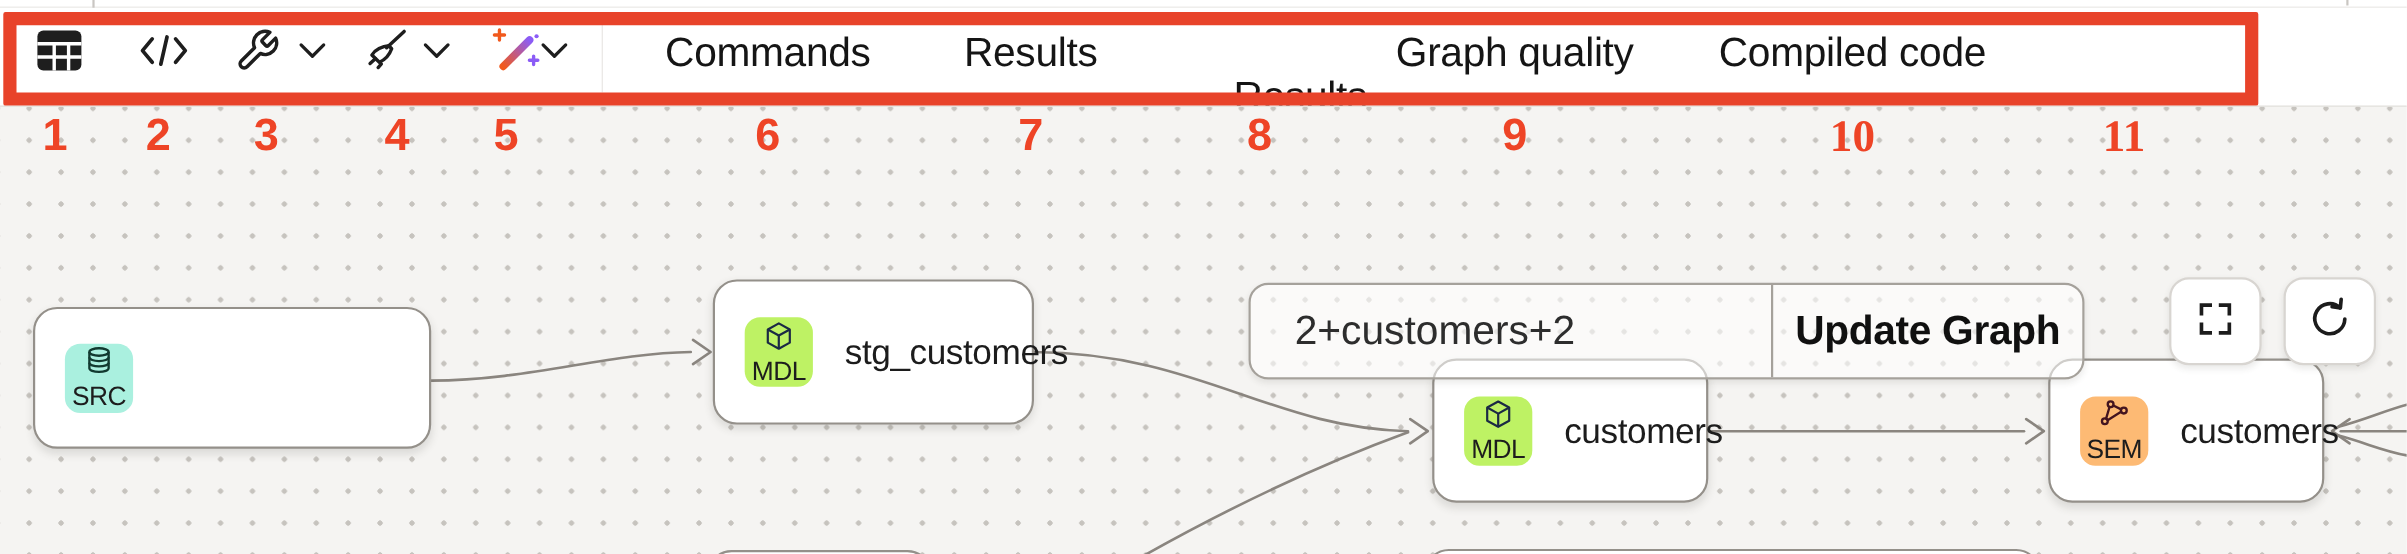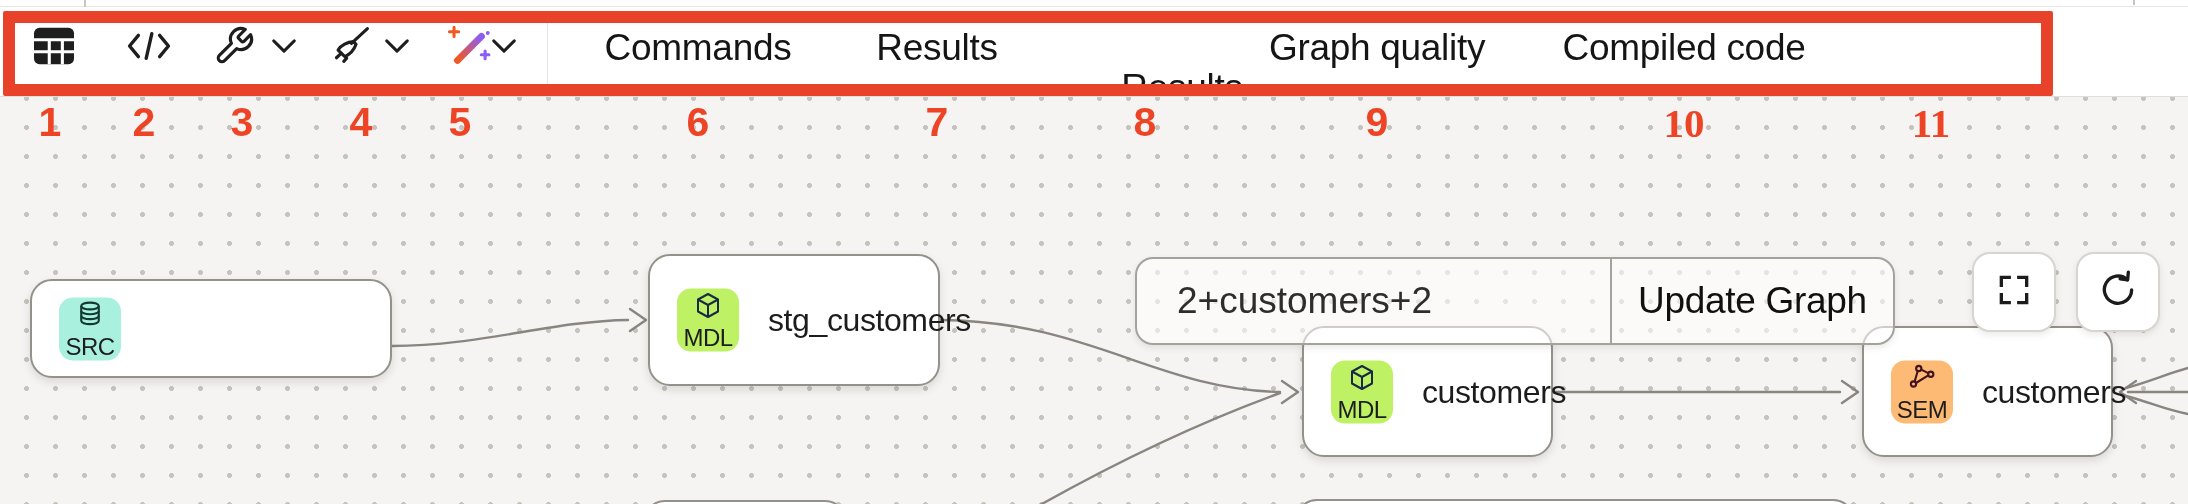--- a/index.html
+++ b/index.html
@@ -45,21 +45,21 @@
   .gnode.partial { box-shadow:none; }
 
   
   .graph-search { position:absolute; left:1135px; top:160px; width:760px; height:88px;
                   border:2px solid #a5a19b; border-radius:18px; background:rgba(255,255,255,0.55);
                   box-shadow:0 3px 6px rgba(60,55,50,0.10); display:flex; z-index:4; }
   .search-cell { width:475px; height:100%; border-right:2px solid #a5a19b; display:flex; align-items:center; }
   .search-input { width:100%; border:none; outline:none; background:transparent; padding-left:40px;
                   font-family:"Liberation Sans", sans-serif; font-size:37px; color:#2d2d2d; }
   .update-cell { flex:1; display:flex; align-items:center; justify-content:center; cursor:pointer; }
-  .update-label { font-size:37px; font-weight:400; color:#101010; letter-spacing:-0.3px; white-space:nowrap; }
+  .update-label { font-size:37px; font-weight:700; color:#101010; letter-spacing:-0.3px; white-space:nowrap; }
 
   .sq-btn { position:absolute; top:155px; width:84px; height:80px; background:#ffffff;
             border:2px solid #d8d5d1; border-radius:18px; box-shadow:0 3px 6px rgba(60,55,50,0.10);
             display:flex; align-items:center; justify-content:center; cursor:pointer; z-index:4; }
 </style>
 </head>
 <body>
 
 <div id="stage">
 
@@ -206,21 +206,21 @@
     </div>
     <div class="sq-btn" style="left:2076px;">
       <span>
         <svg width="42" height="42" viewBox="0 0 24 24" fill="none" stroke="#1c1c1c" stroke-width="1.9" stroke-linecap="round" stroke-linejoin="round">
           <path d="M19.8 12 A7.8 7.8 0 1 1 17.4 6.2"></path>
           <path d="M13.2 5.6 L17.5 6.2 L17.9 1.8"></path>
         </svg>
       </span>
     </div>
 
-    <div class="gnode" style="left:30px; top:182px; width:362px; height:99px;">
+    <div class="gnode" style="left:30px; top:182px; width:362px; height:129px;">
       <div class="gbadge src">
         <span>
           <svg width="30" height="30" viewBox="0 0 24 24" fill="none" stroke="#123a30" stroke-width="1.7">
             <ellipse cx="12" cy="5.2" rx="7" ry="2.7"></ellipse>
             <path d="M5 5.2 V17 C5 18.5 8.1 19.7 12 19.7 S19 18.5 19 17 V5.2"></path>
             <path d="M5 9.1 C5 10.6 8.1 11.8 12 11.8 S19 10.6 19 9.1"></path>
             <path d="M5 13 C5 14.5 8.1 15.7 12 15.7 S19 14.5 19 13"></path>
           </svg>
         </span>
         <span class="gbadge-label">SRC</span>

